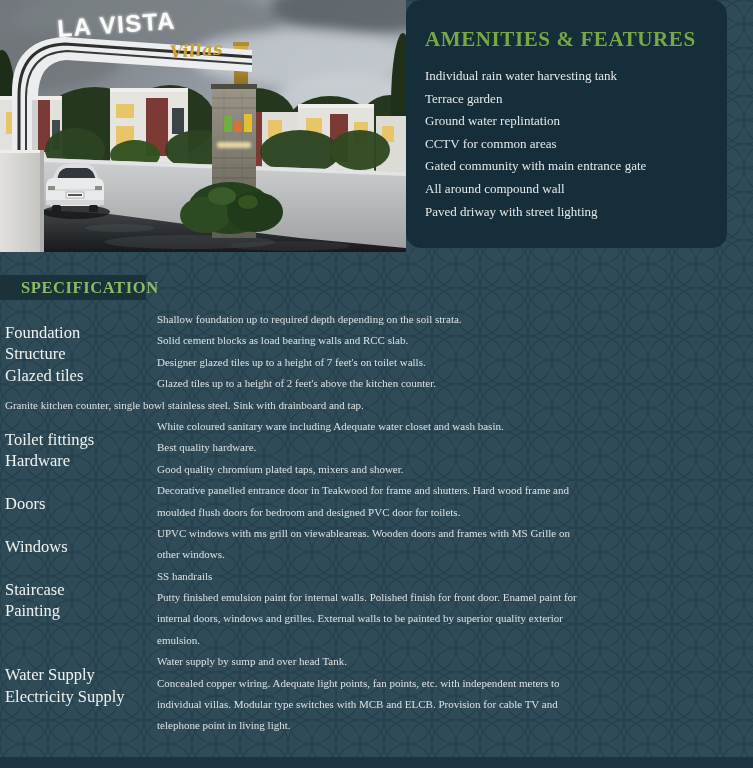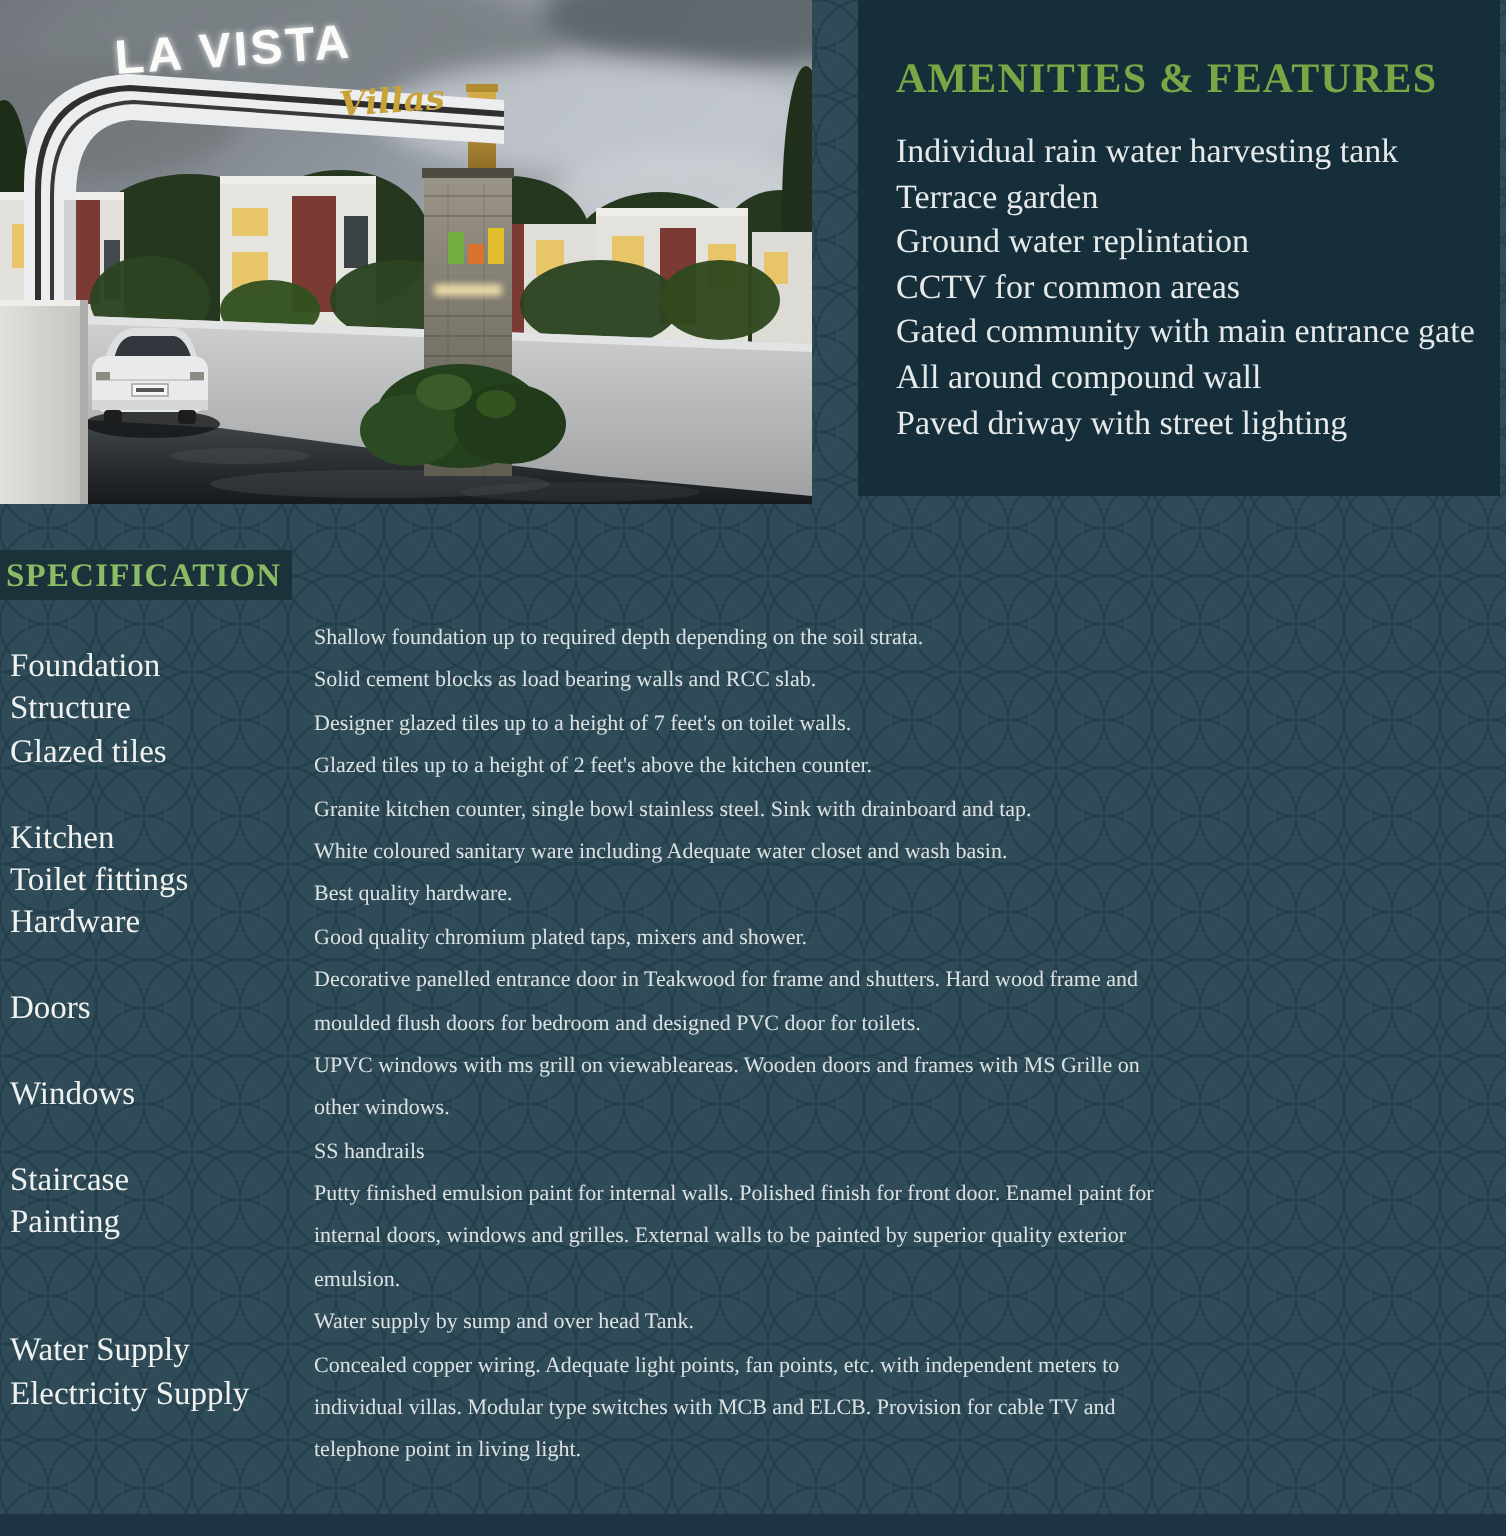--- a/index.html
+++ b/index.html
@@ -9,38 +9,38 @@
     font-family:"Liberation Serif", serif;
   }
   .bg-pattern{position:absolute; left:0; top:0; z-index:0;}
   
   .hero{
     position:absolute; left:0; top:0; width:406px; height:252px; z-index:2;
     overflow:hidden;
   }
   
   .amenities{
-    position:absolute; left:429px; top:0; width:321px; height:248px; z-index:2;
-    background:#152e39; box-sizing:border-box; padding:27px 10px 0 19px;
+    position:absolute; left:406px; top:0; width:321px; height:248px; z-index:2;
+    background:#152e39; box-sizing:border-box; padding:27px 10px 0 19px;border-radius:15px;
   }
   .amenities-title{
     font-size:21px; font-weight:bold; color:#79a746; letter-spacing:0.6px;
     margin:0 0 13px 0; white-space:nowrap;
   }
   .amenity-item{
-    font-size:17px; color:#e6e9e9; line-height:22.6px; white-space:nowrap;
+    font-size:13px; color:#e6e9e9; line-height:22.6px; white-space:nowrap;
   }
   
   .spec-strip{
     position:absolute; left:0; top:275px; width:146px; height:25px; z-index:2;
     background:#1b323a; display:flex; align-items:center;
   }
   .spec-strip-title{
     font-size:16.5px; font-weight:bold; color:#8cbb66; letter-spacing:0.6px;
-    padding-left:3px; white-space:nowrap;
+    padding-left:21px; white-space:nowrap;
   }
   .spec-table{
     position:absolute; left:5px; top:307px; width:744px; z-index:2;
   }
   .spec-row{
     display:grid; grid-template-columns:152px 1fr; height:21.4px;
     align-items:start;
   }
   .spec-label{
     font-size:16.5px; color:#f0f2f0; line-height:20px; white-space:nowrap;margin-top:16px;
@@ -290,21 +290,20 @@
         <div class="spec-label">Glazed tiles</div>
         <div class="spec-text">Designer glazed tiles up to a height of 7 feet's on toilet walls.</div>
       </div>
 
       <div class="spec-row">
         <div class="spec-label"></div>
         <div class="spec-text">Glazed tiles up to a height of 2 feet's above the kitchen counter.</div>
       </div>
 
       <div class="spec-row">
-        <div class="spec-label">Kitchen</div>
         <div class="spec-text">Granite kitchen counter, single bowl stainless steel. Sink with drainboard and tap.</div>
       </div>
 
       <div class="spec-row">
         <div class="spec-label">Toilet fittings</div>
         <div class="spec-text">White coloured sanitary ware including Adequate water closet and wash basin.</div>
       </div>
 
       <div class="spec-row">
         <div class="spec-label">Hardware</div>

